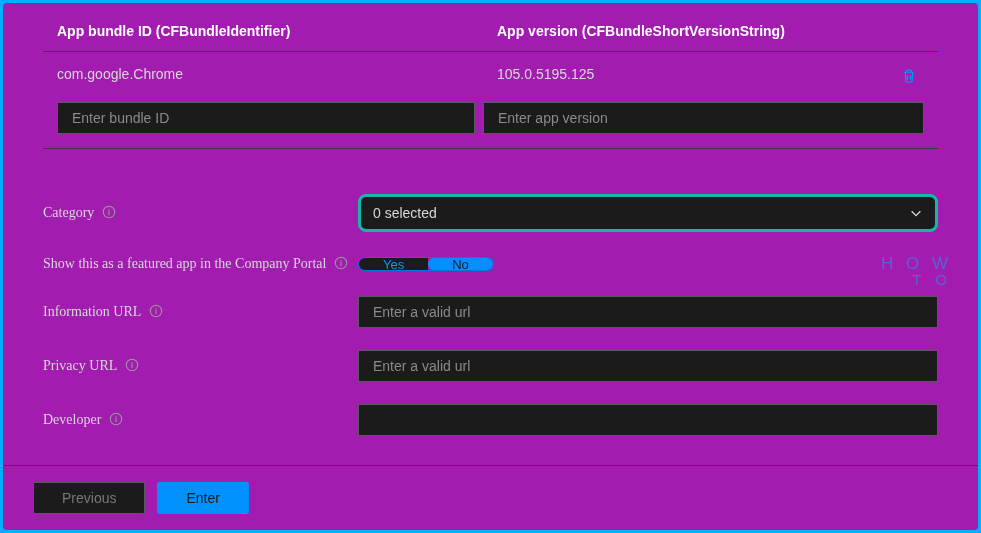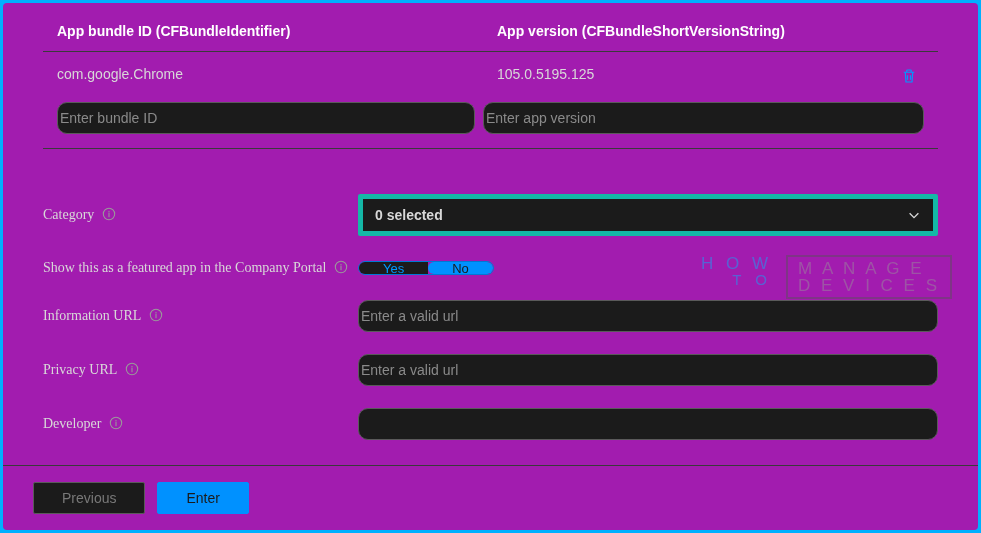--- a/index.html
+++ b/index.html
@@ -60,22 +60,22 @@
       display: flex;
       padding: 2px 14px 14px 14px;
       gap: 8px;
       border-bottom: 1px solid #3a3a3a;
     }
     .text-input {
       background: #1b1b1b;
       border: 1px solid #5a5a5a;
       color: #d8d8d8;
       font-size: 14px;
-      padding: 7px 2px;
-      border-radius: 10px;
+      padding: 7px 14px;
+      border-radius: 0;
       outline: none;
     }
     .text-input::placeholder {
       color: #8a8a8a;
     }
     .input-bundle {
       flex: 0 0 418px;
     }
     .input-version {
       flex: 1;
@@ -100,30 +100,29 @@
     }
     .form-label .info-icon {
       flex-shrink: 0;
       margin-top: 2px;
     }
     .form-control {
       flex: 1;
     }
     .select {
       background: #1b1b1b;
-      border: 5px solid #14b8a6;
+      border: 3px solid #14b8a6;
       color: #d8d8d8;
       font-size: 14px;
       padding: 8px 12px;
-      border-radius: 2px;
+      border-radius: 8px;
       display: flex;
       justify-content: space-between;
       align-items: center;
       cursor: pointer;
-      font-weight: bold;
     }
     .chevron {
       width: 14px;
       height: 14px;
     }
     .toggle-group {
       display: inline-flex;
       border: 1px solid #0078d4;
       border-radius: 14px;
       overflow: hidden;
@@ -321,17 +320,13 @@
     <button class="btn btn-prev">Previous</button>
     <button class="btn btn-next">Enter</button>
   </div>
 </div>
 
 <div class="watermark">
   <div class="wm-how">
     <div>H O W</div>
     <div>T O</div>
   </div>
-  <div class="wm-box">
-    <div>M A N A G E</div>
-    <div>D E V I C E S</div>
-  </div>
 </div>
 
 </body></html>

